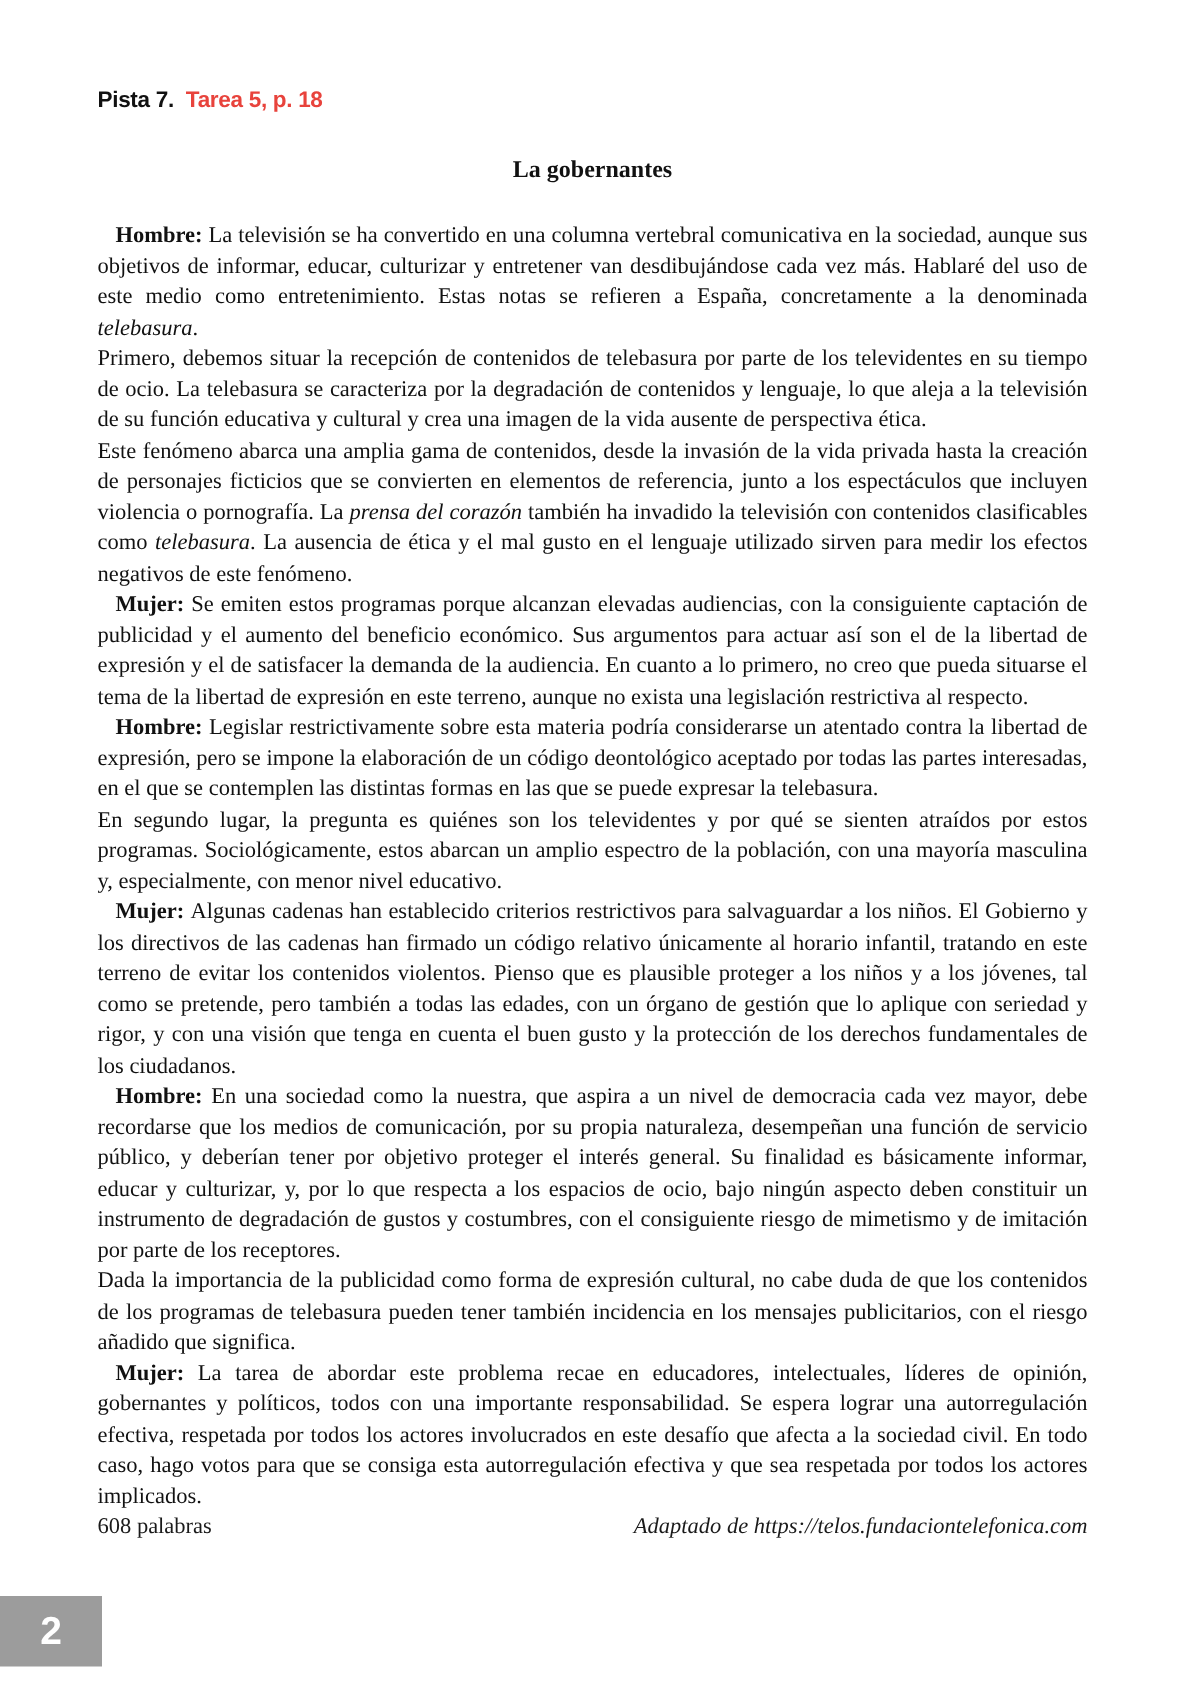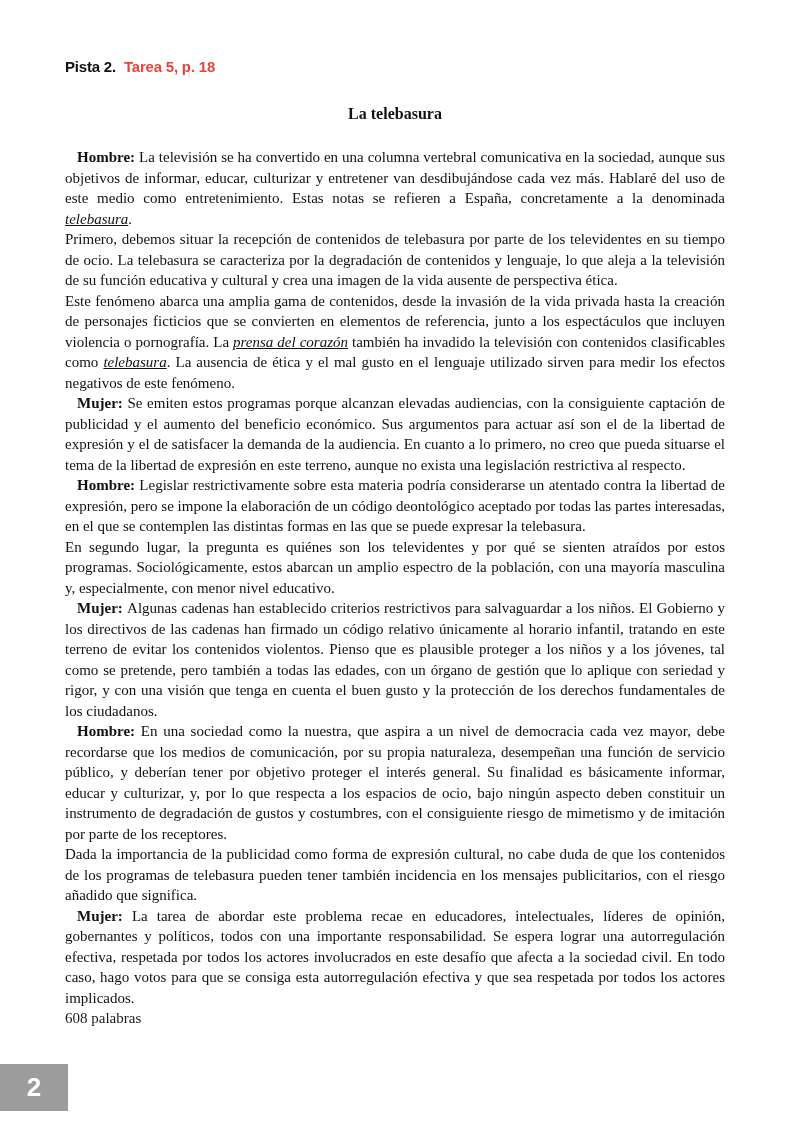--- a/index.html
+++ b/index.html
@@ -37,21 +37,21 @@
   }
   .content {
     width: 660px;
     font-size: 15px;
     line-height: 20.5px;
     text-align: justify;
     color: #111111;
   }
   .content p.para { margin: 0; }
   .content .bold { font-weight: bold; margin-left: 12px; }
-  .content .italic { font-style: italic; text-decoration: underline; }
+  .content .italic { font-style: italic; }
   .footer-row {
     width: 660px;
     display: flex;
     justify-content: space-between;
     align-items: flex-end;
     font-size: 15px;
     line-height: 20.5px;
   }
   .word-count { font-style: normal; }
   .source { font-style: italic; }
@@ -70,40 +70,41 @@
     align-items: center;
     justify-content: center;
   }
 </style>
 </head>
 <body>
 
 <div class="page">
 
   <div class="header">
-    <span class="header-black">Pista 2.</span>
+    <span class="header-black">Pista 7.</span>
     <span class="header-red">Tarea 5, p. 18</span>
   </div>
 
-  <h1 class="title">La telebasura</h1>
+  <h1 class="title">La gobernantes</h1>
 
   <div class="content">
       <p class="para"><span class="bold">Hombre: </span><span class="normal">La televisión se ha convertido en una columna vertebral comunicativa en la sociedad, aunque sus objetivos de informar, educar, culturizar y entretener van desdibujándose cada vez más. Hablaré del uso de este medio como entretenimiento. Estas notas se refieren a España, concretamente a la denominada </span><span class="italic">telebasura</span><span class="normal">.</span></p>
       <p class="para"><span class="normal">Primero, debemos situar la recepción de contenidos de telebasura por parte de los televidentes en su tiempo de ocio. La telebasura se caracteriza por la degradación de contenidos y lenguaje, lo que aleja a la televisión de su función educativa y cultural y crea una imagen de la vida ausente de perspectiva ética.</span></p>
       <p class="para"><span class="normal">Este fenómeno abarca una amplia gama de contenidos, desde la invasión de la vida privada hasta la creación de personajes ficticios que se convierten en elementos de referencia, junto a los espectáculos que incluyen violencia o pornografía. La </span><span class="italic">prensa del corazón</span><span class="normal"> también ha invadido la televisión con contenidos clasificables como </span><span class="italic">telebasura</span><span class="normal">. La ausencia de ética y el mal gusto en el lenguaje utilizado sirven para medir los efectos negativos de este fenómeno.</span></p>
       <p class="para"><span class="bold">Mujer: </span><span class="normal">Se emiten estos programas porque alcanzan elevadas audiencias, con la consiguiente captación de publicidad y el aumento del beneficio económico. Sus argumentos para actuar así son el de la libertad de expresión y el de satisfacer la demanda de la audiencia. En cuanto a lo primero, no creo que pueda situarse el tema de la libertad de expresión en este terreno, aunque no exista una legislación restrictiva al respecto.</span></p>
       <p class="para"><span class="bold">Hombre: </span><span class="normal">Legislar restrictivamente sobre esta materia podría considerarse un atentado contra la libertad de expresión, pero se impone la elaboración de un código deontológico aceptado por todas las partes interesadas, en el que se contemplen las distintas formas en las que se puede expresar la telebasura.</span></p>
       <p class="para"><span class="normal">En segundo lugar, la pregunta es quiénes son los televidentes y por qué se sienten atraídos por estos programas. Sociológicamente, estos abarcan un amplio espectro de la población, con una mayoría masculina y, especialmente, con menor nivel educativo.</span></p>
       <p class="para"><span class="bold">Mujer: </span><span class="normal">Algunas cadenas han establecido criterios restrictivos para salvaguardar a los niños. El Gobierno y los directivos de las cadenas han firmado un código relativo únicamente al horario infantil, tratando en este terreno de evitar los contenidos violentos. Pienso que es plausible proteger a los niños y a los jóvenes, tal como se pretende, pero también a todas las edades, con un órgano de gestión que lo aplique con seriedad y rigor, y con una visión que tenga en cuenta el buen gusto y la protección de los derechos fundamentales de los ciudadanos.</span></p>
       <p class="para"><span class="bold">Hombre: </span><span class="normal">En una sociedad como la nuestra, que aspira a un nivel de democracia cada vez mayor, debe recordarse que los medios de comunicación, por su propia naturaleza, desempeñan una función de servicio público, y deberían tener por objetivo proteger el interés general. Su finalidad es básicamente informar, educar y culturizar, y, por lo que respecta a los espacios de ocio, bajo ningún aspecto deben constituir un instrumento de degradación de gustos y costumbres, con el consiguiente riesgo de mimetismo y de imitación por parte de los receptores.</span></p>
       <p class="para"><span class="normal">Dada la importancia de la publicidad como forma de expresión cultural, no cabe duda de que los contenidos de los programas de telebasura pueden tener también incidencia en los mensajes publicitarios, con el riesgo añadido que significa.</span></p>
       <p class="para"><span class="bold">Mujer: </span><span class="normal">La tarea de abordar este problema recae en educadores, intelectuales, líderes de opinión, gobernantes y políticos, todos con una importante responsabilidad. Se espera lograr una autorregulación efectiva, respetada por todos los actores involucrados en este desafío que afecta a la sociedad civil. En todo caso, hago votos para que se consiga esta autorregulación efectiva y que sea respetada por todos los actores implicados.</span></p>
     </div>
 
   <div class="footer-row">
     <span class="word-count">608 palabras</span>
+    <span class="source">Adaptado de https://telos.fundaciontelefonica.com</span>
   </div>
 
   <div class="page-tab">
     <span>2</span>
   </div>
 
 </div>
 
 </body></html>

